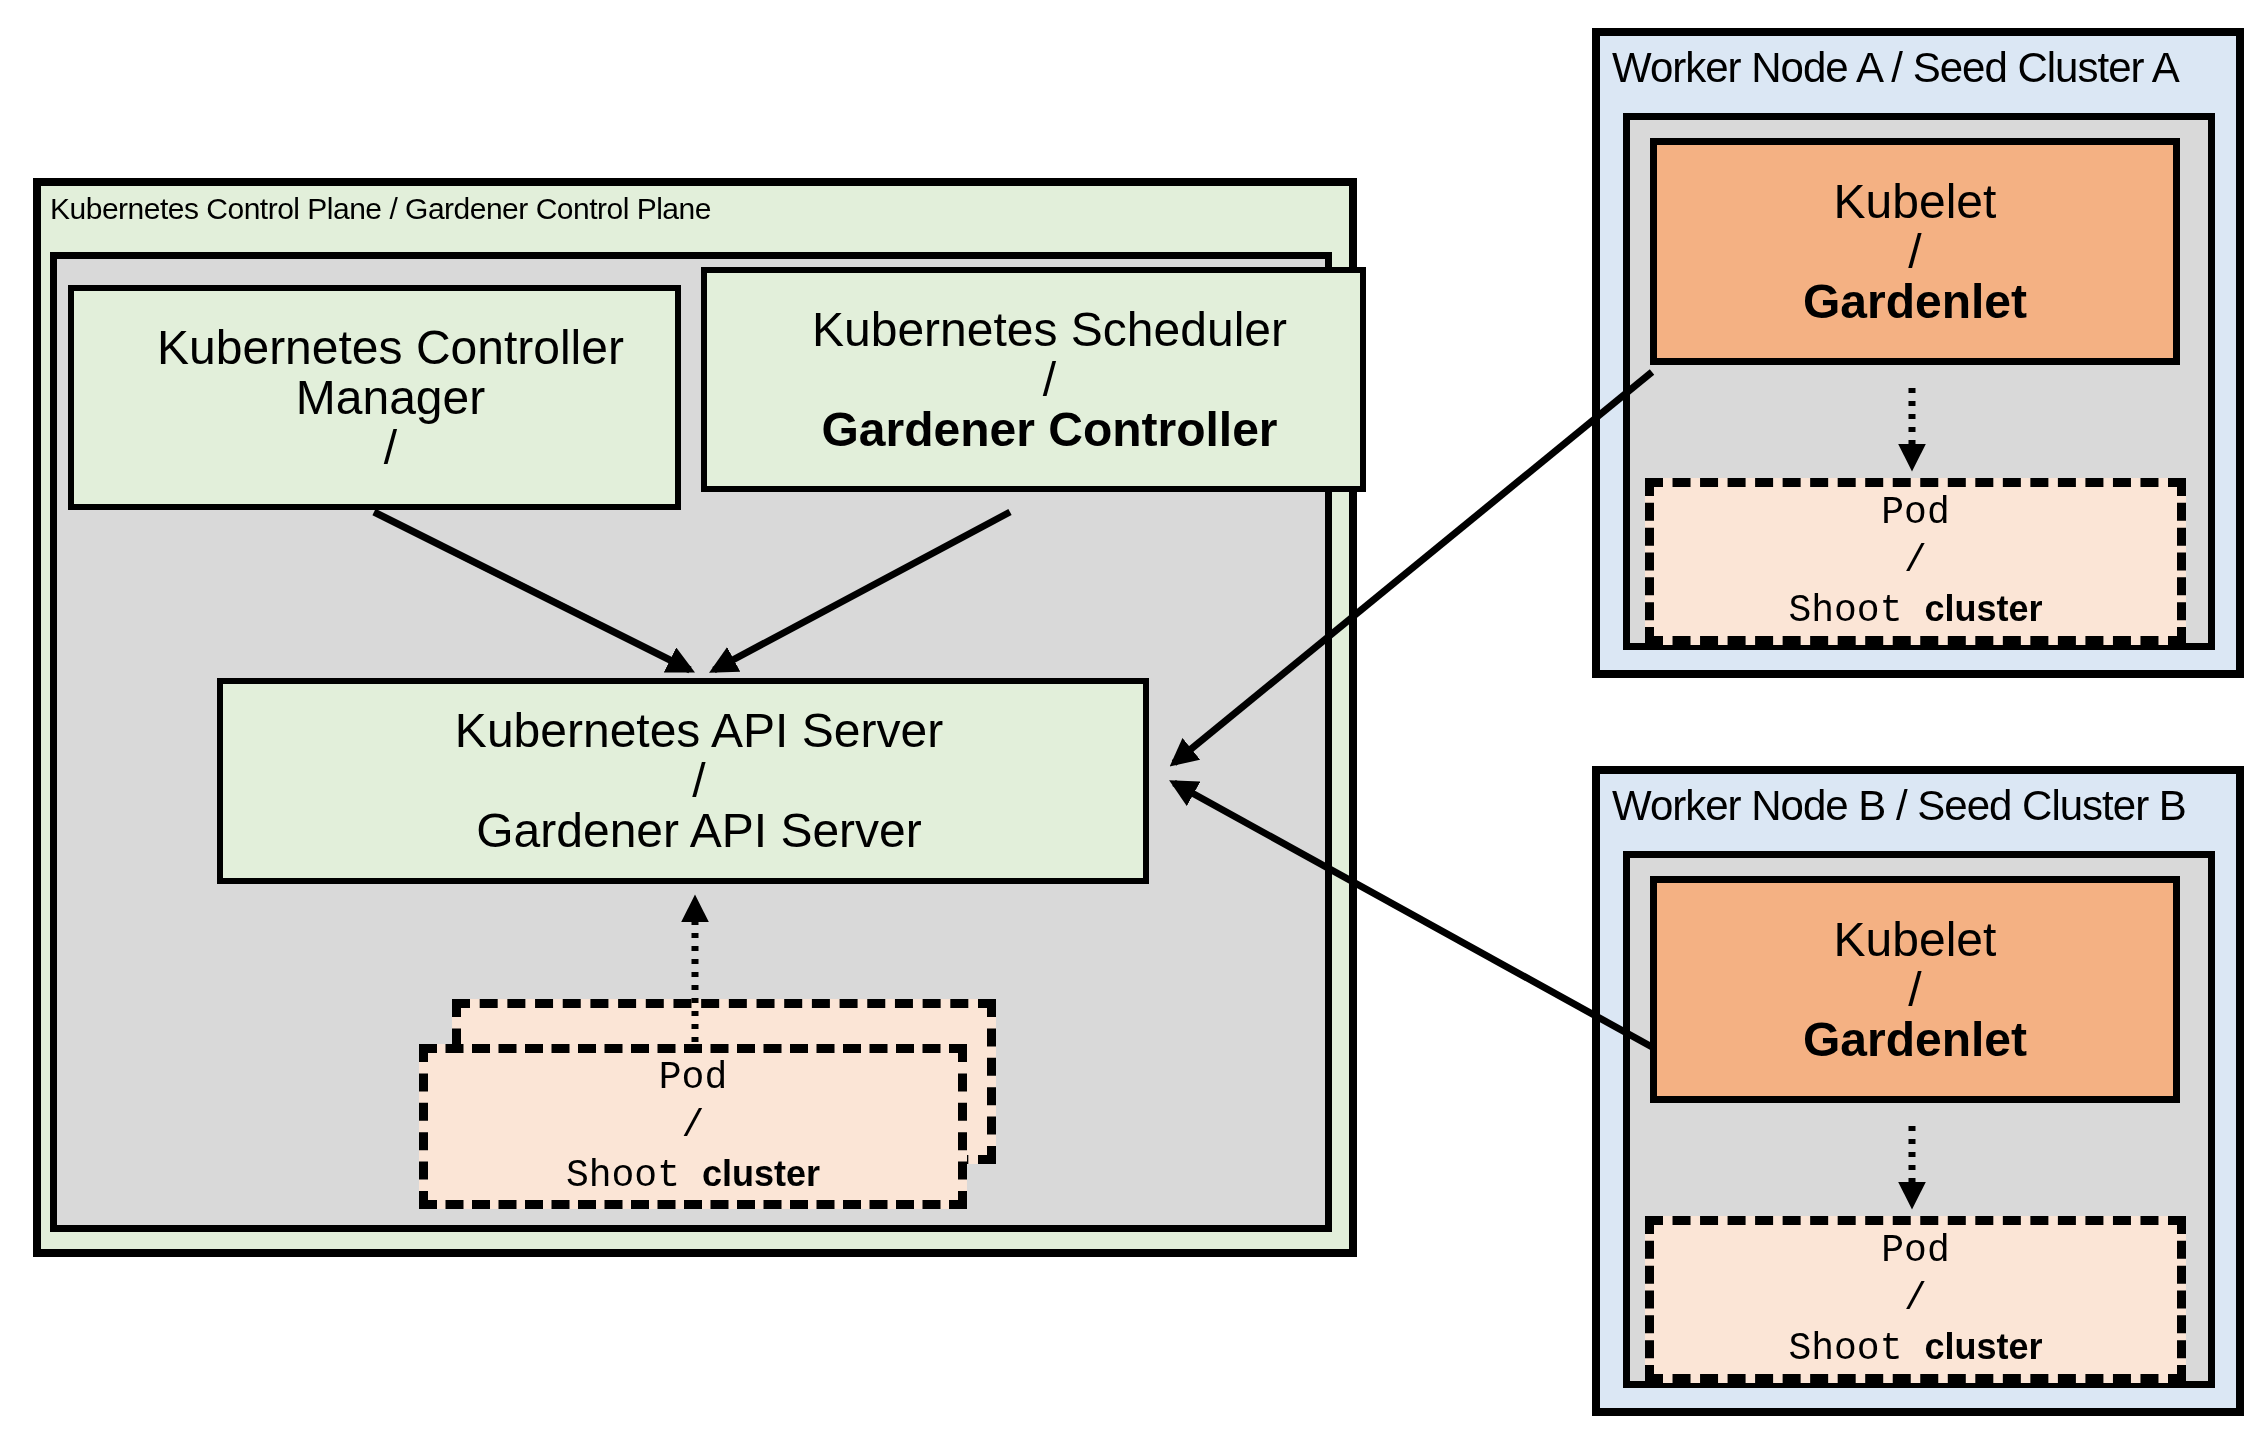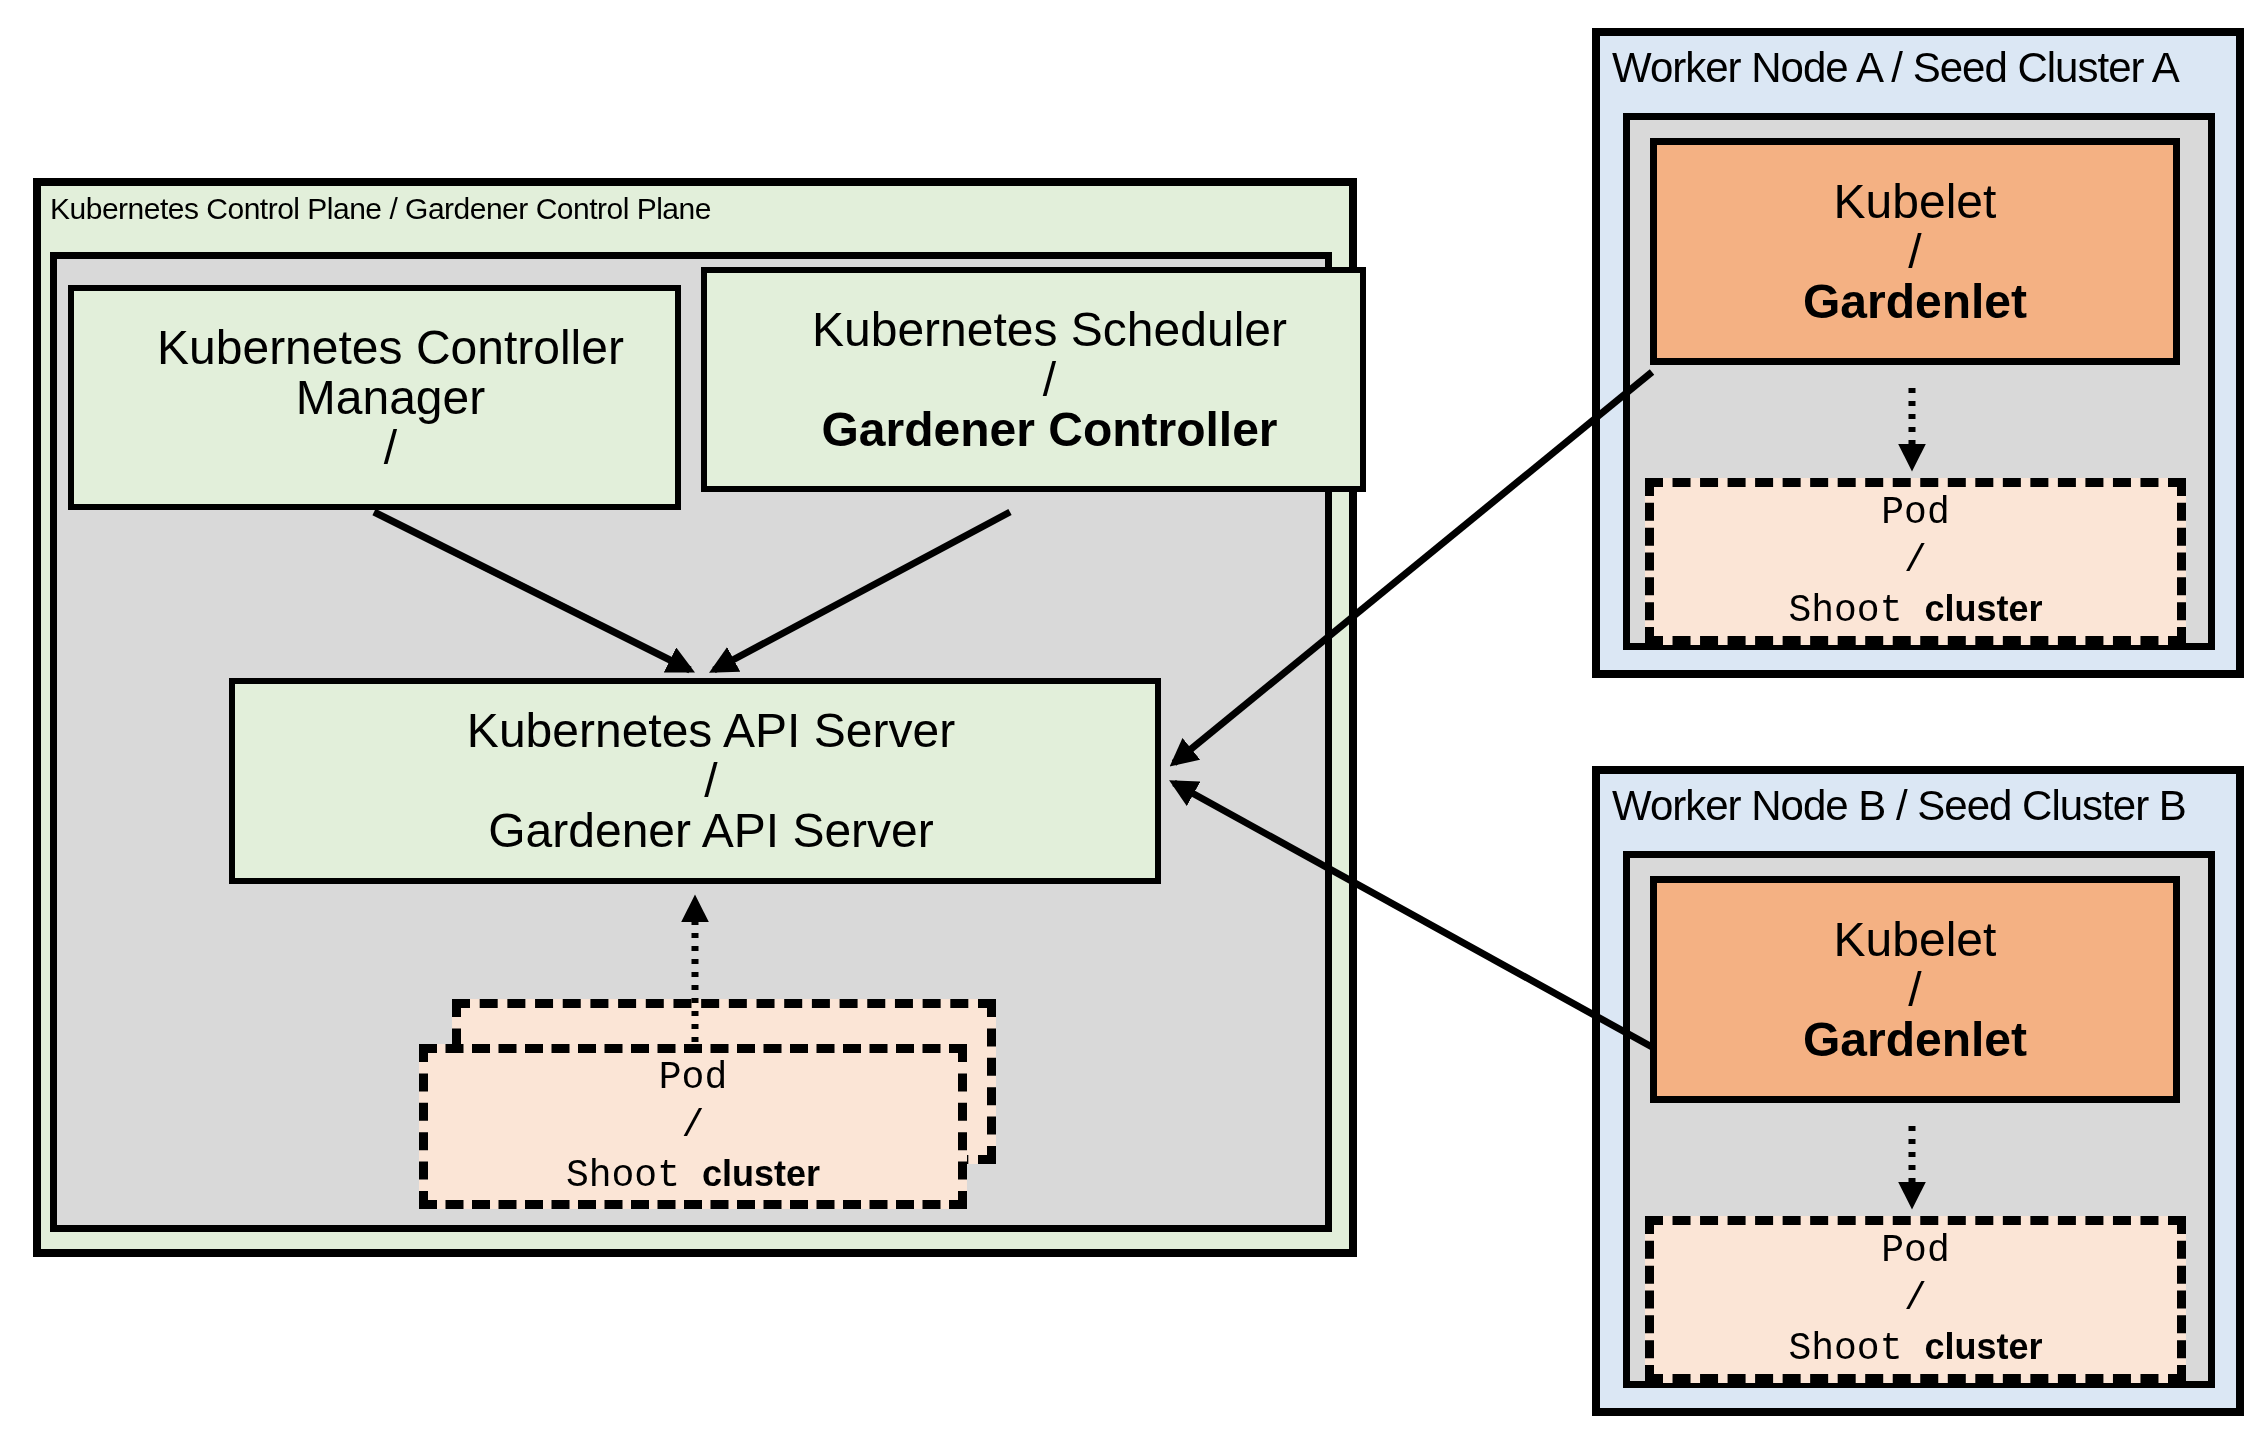--- a/index.html
+++ b/index.html
@@ -58,21 +58,21 @@
     <span class="label-line">Kubernetes Controller Manager</span>
     <span class="label-line">/</span>
   </div>
 
   <div class="box green-fill" style="left:701px;top:267px;width:665px;height:225px;">
     <span class="label-line">Kubernetes Scheduler</span>
     <span class="label-line">/</span>
     <span class="label-line bold">Gardener Controller</span>
   </div>
 
-  <div class="box green-fill" style="left:229px;top:678px;width:932px;height:206px;">
+  <div class="box green-fill" style="left:217px;top:678px;width:932px;height:206px;">
     <span class="label-line">Kubernetes API Server</span>
     <span class="label-line">/</span>
     <span class="label-line">Gardener API Server</span>
   </div>
 
   <div class="box dashed peach-fill" style="left:452px;top:999px;width:544px;height:165px;"></div>
 
   <div class="box dashed peach-fill" style="left:419px;top:1044px;width:548px;height:165px;">
     <span class="pod-line mono">Pod</span>
     <span class="pod-line mono">/</span>

